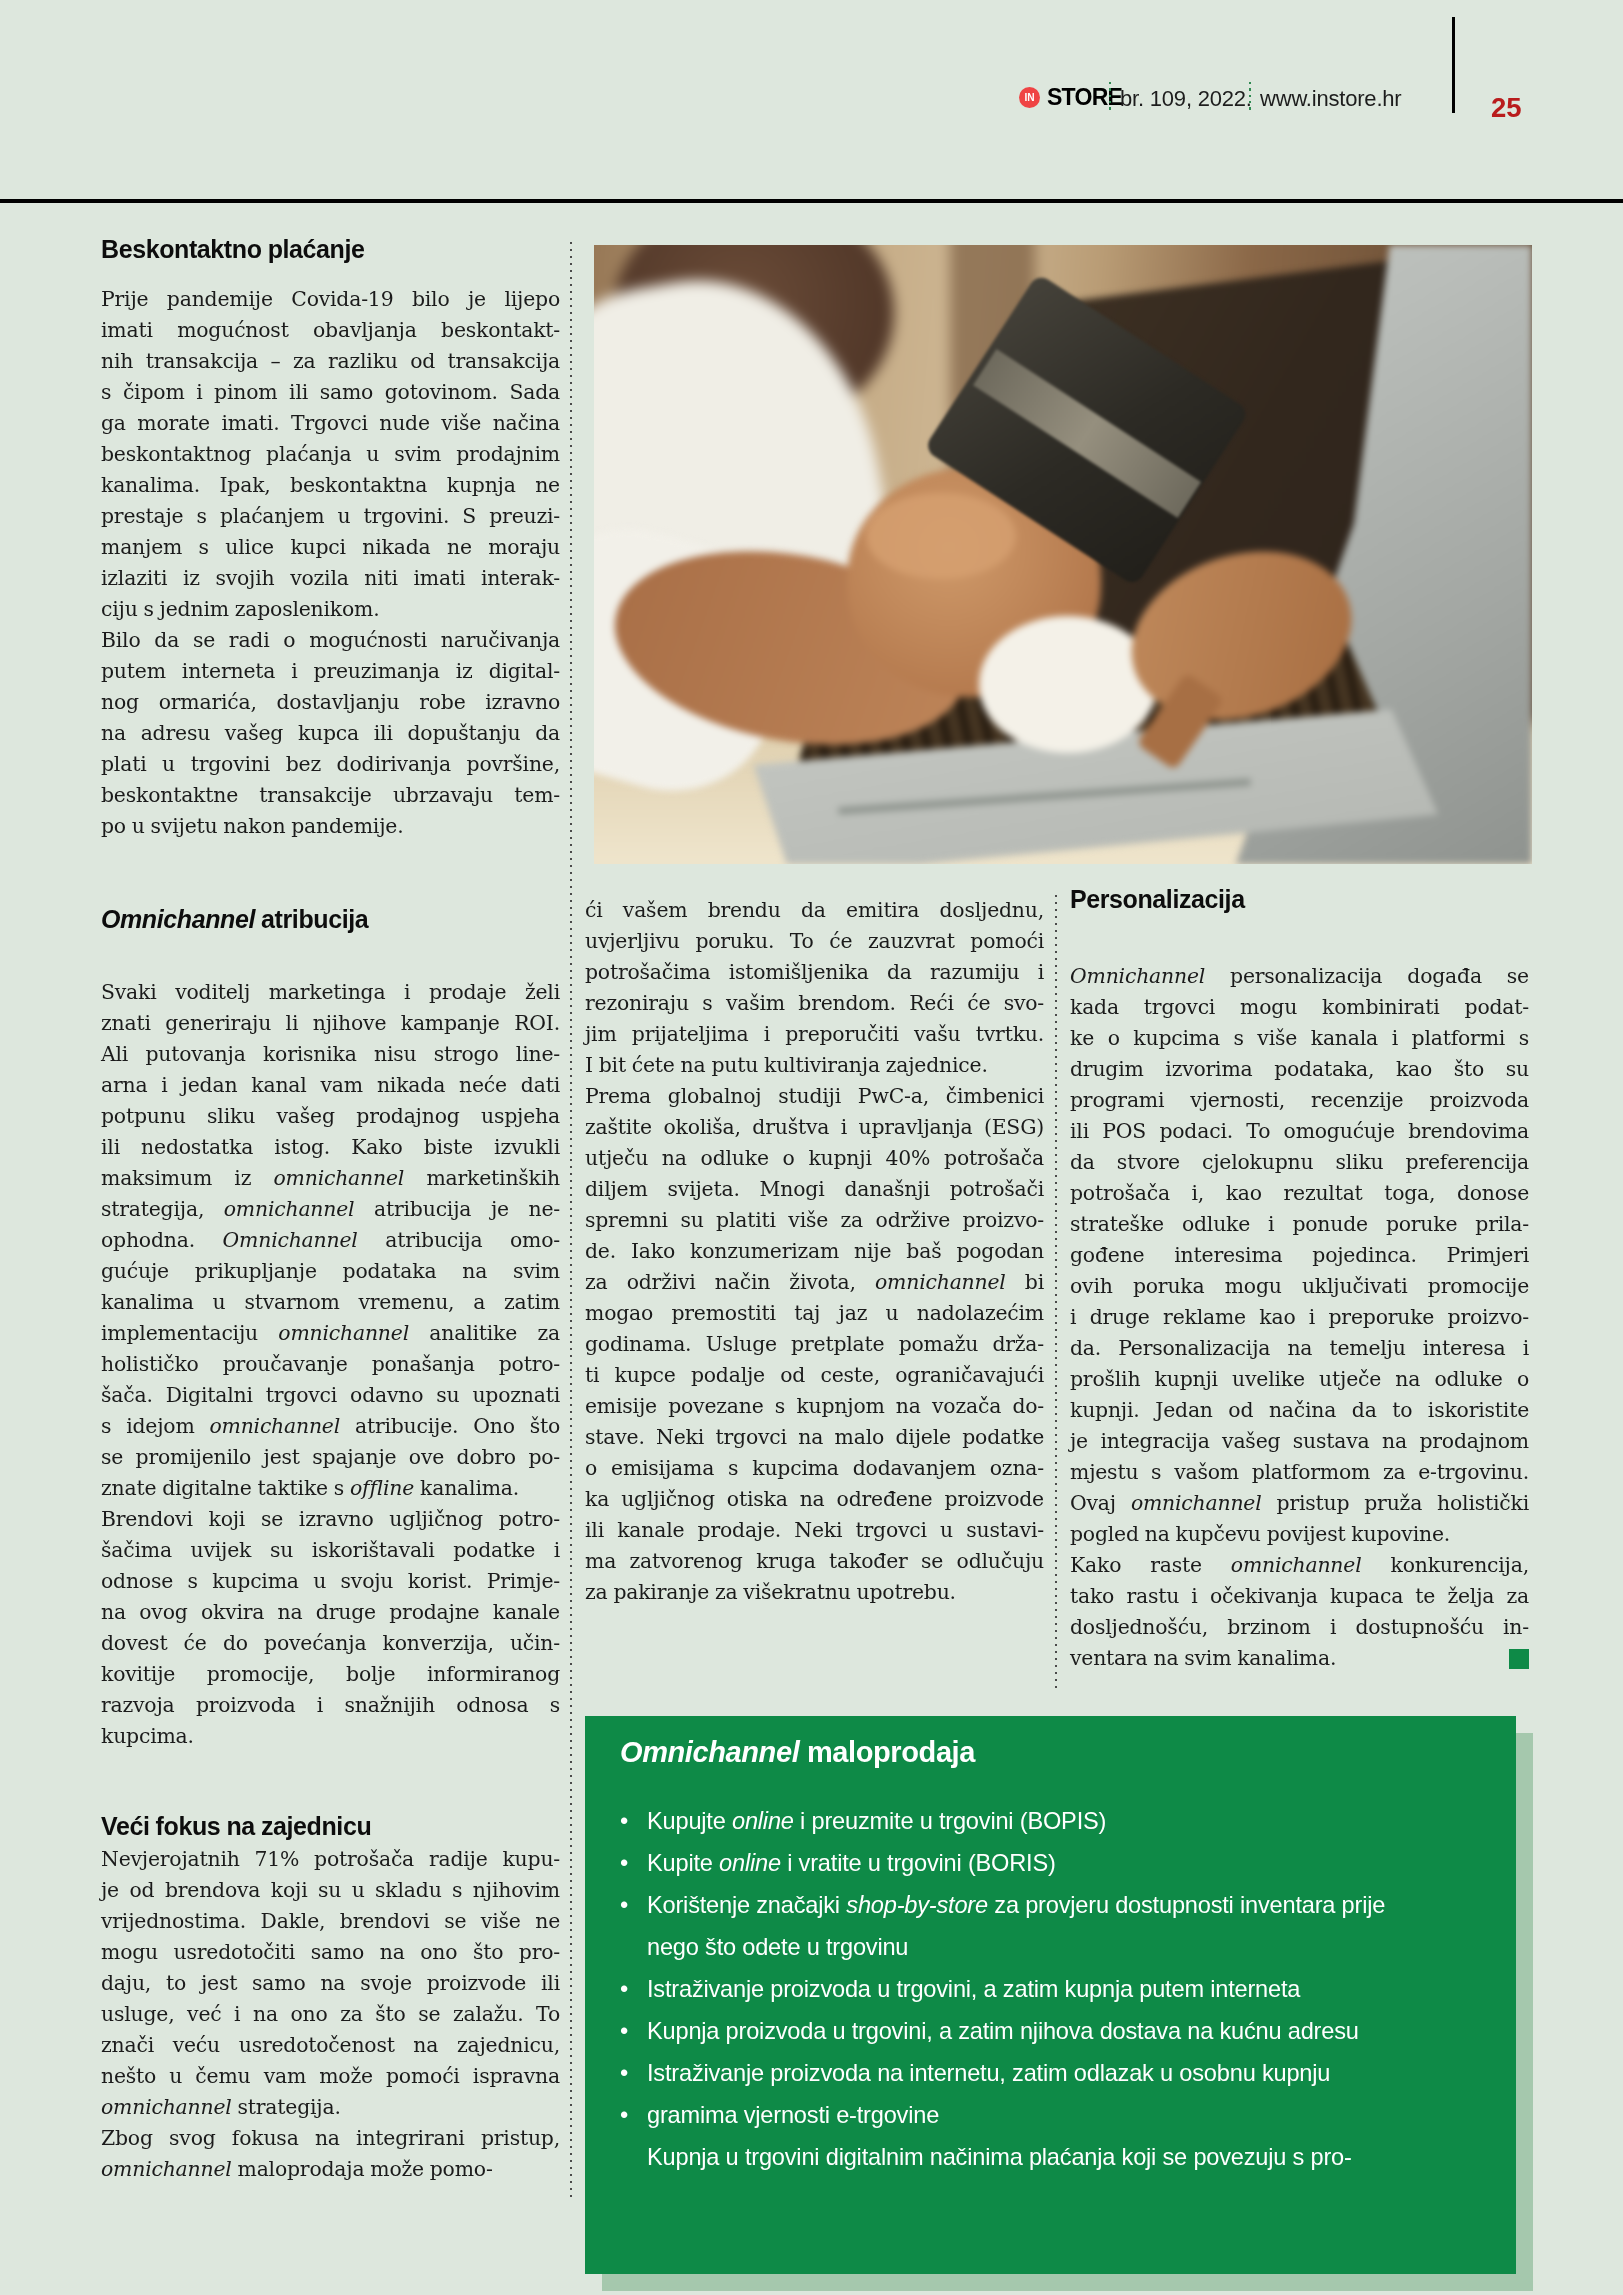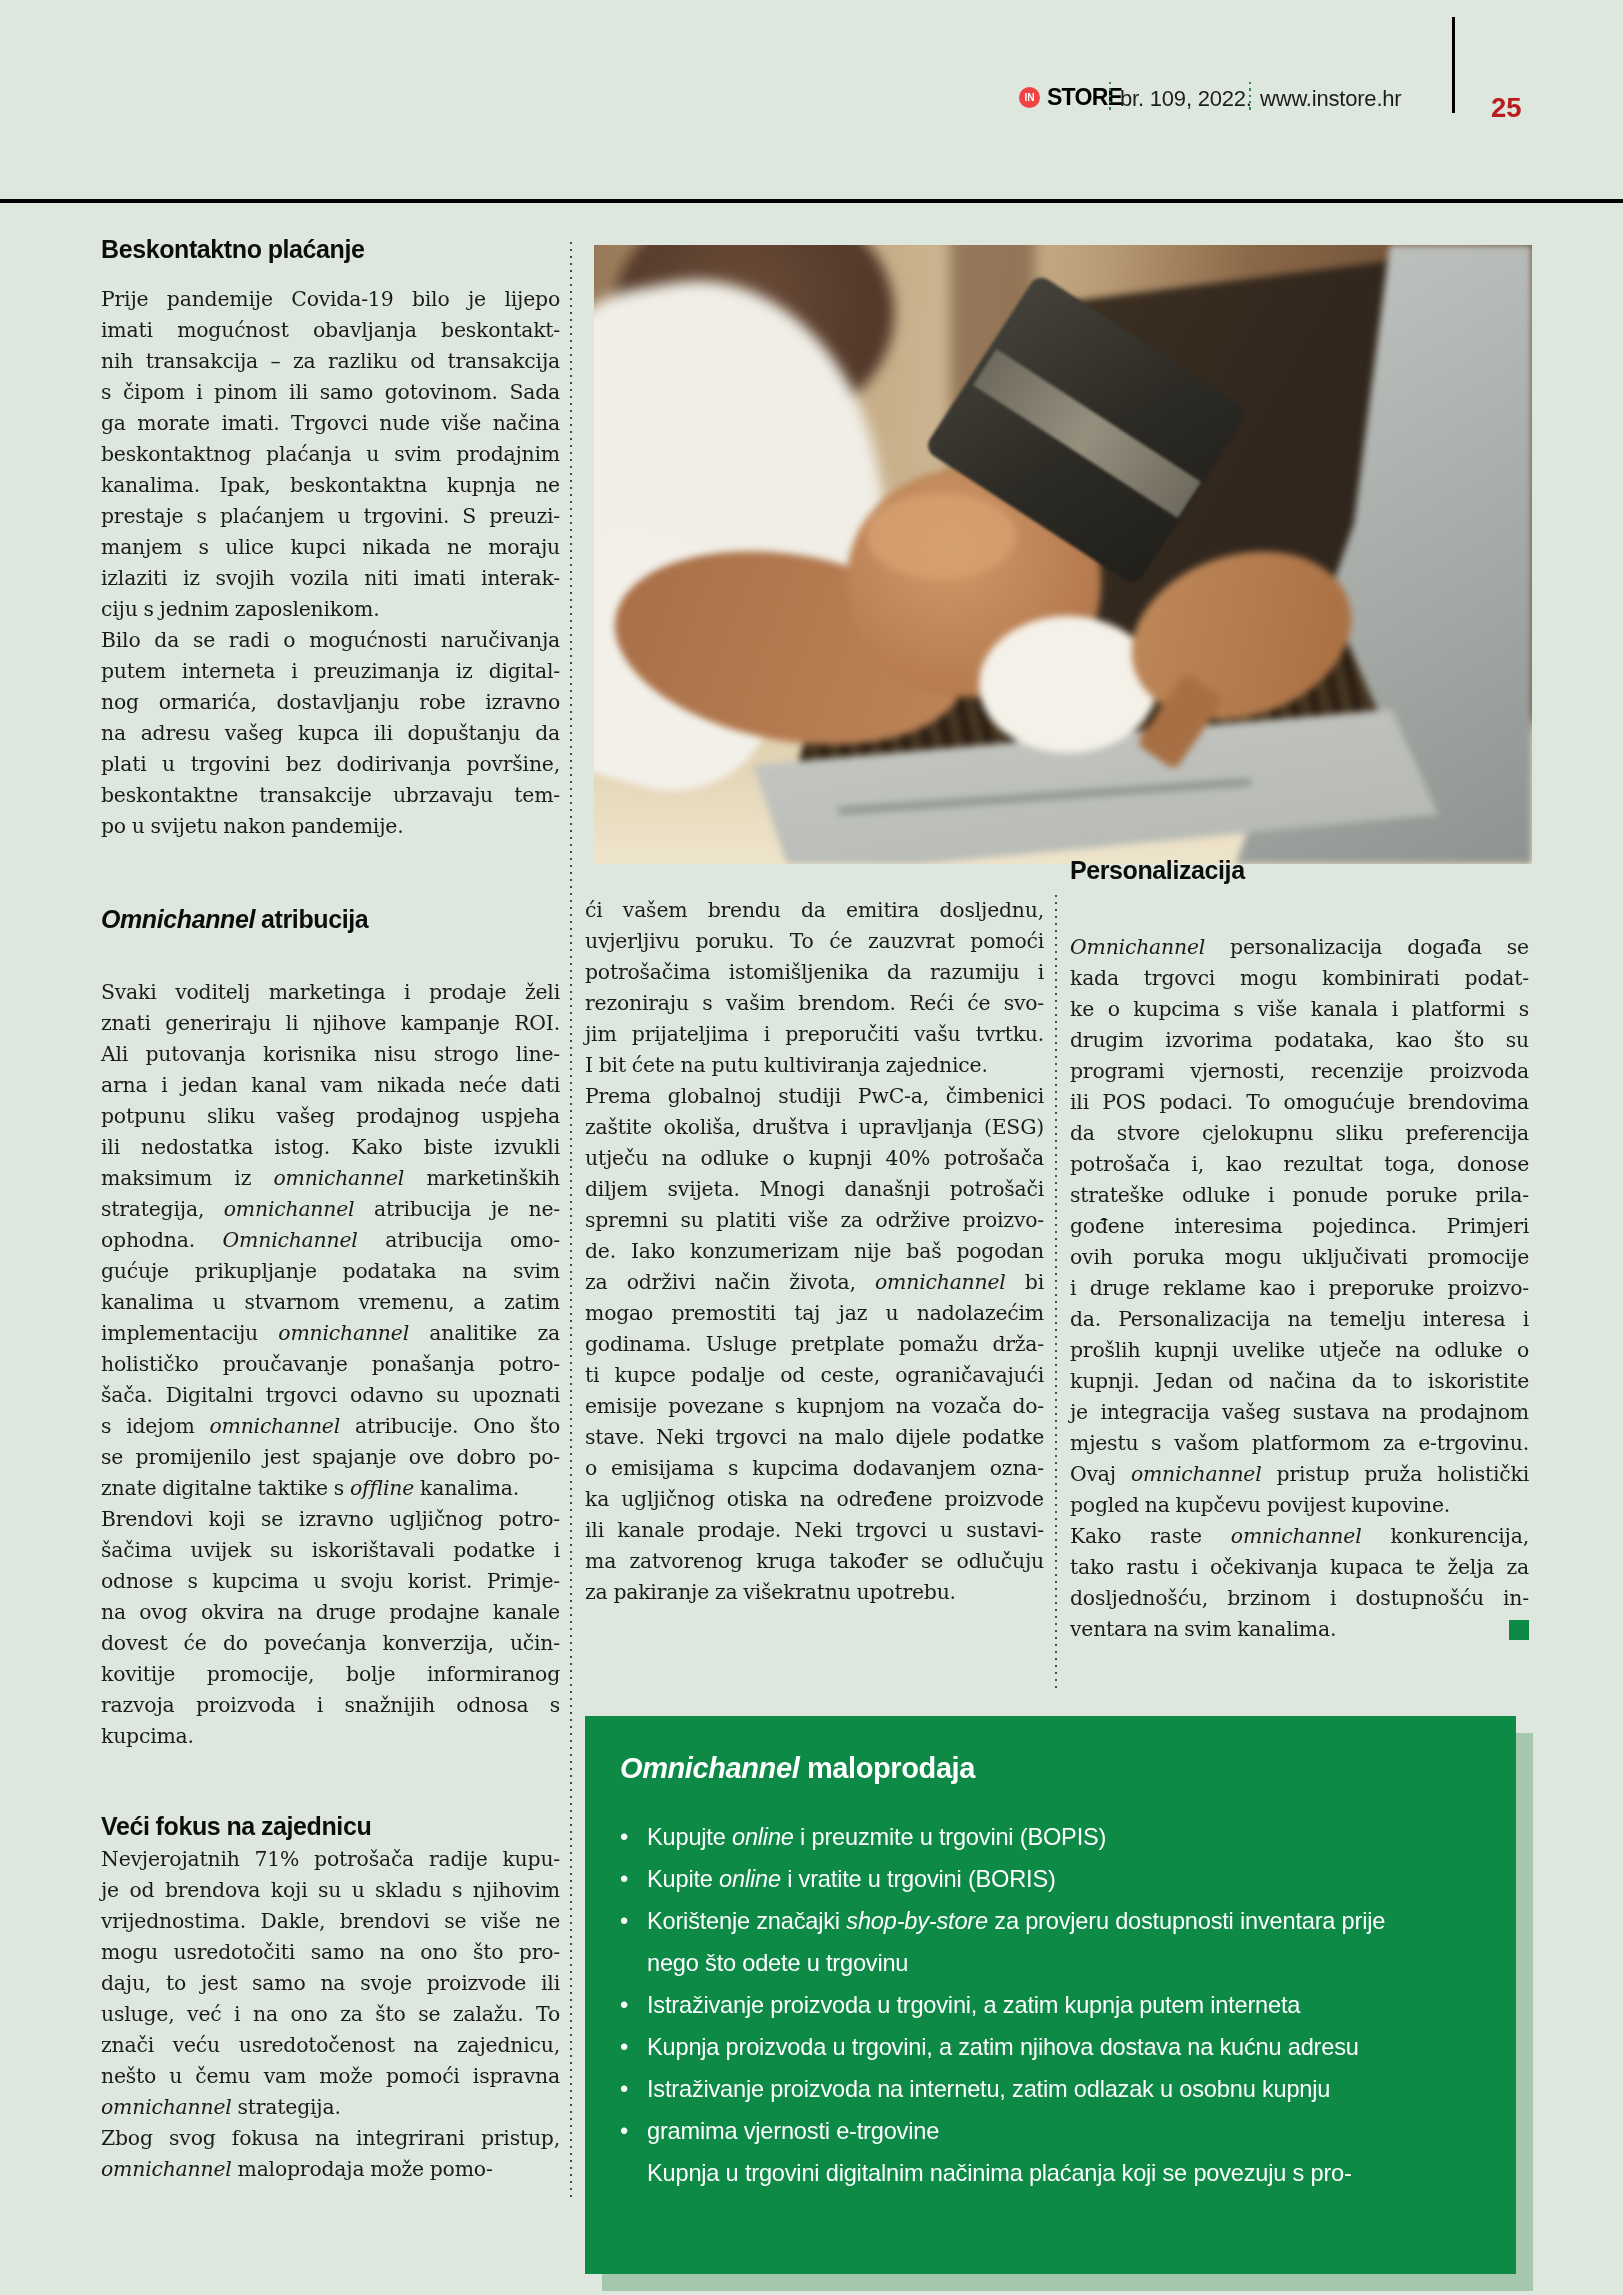--- a/index.html
+++ b/index.html
@@ -25,32 +25,32 @@
 
   
   .vdot{position:absolute;width:2.4px;background-image:repeating-linear-gradient(to bottom,#4a4a4a 0 2.4px,transparent 2.4px 7px)}
   #vdot1{left:570px;top:242px;height:1960px}
   #vdot2{left:1055px;top:895px;height:798px}
 
   
   .col{position:absolute;width:459px;font-size:20.4px;letter-spacing:-0.2px;word-spacing:-0.4px}
   #col1{left:101px;top:232px}
   #col2{left:585px;top:895px}
-  #col3{left:1070px;top:853px}
+  #col3{left:1070px;top:882px}
   h2.sec{font:700 25px/35px "Liberation Sans",sans-serif;color:#0d0d0d;letter-spacing:-0.4px}
   .para{position:relative}
   .ln{height:31px;line-height:31px;text-align:justify;text-align-last:justify}
   .ln.last{text-align-last:left}
   .mt22{margin-top:17.3px}.mt24{}.mt28{margin-top:40px}
   .mt56{margin-top:44px}.mt72{margin-top:57px}.mt76{margin-top:60px}
   .endsq{position:absolute;right:0;bottom:5.5px;width:19.6px;height:19.6px;background:var(--green,#0e8a47)}
 
   
   .gshadow{position:absolute;left:602px;top:1733px;width:931px;height:558px;background:var(--shadow,#a5c8ad)}
-  .gbox{position:absolute;left:585px;top:1716px;width:931px;height:558px;background:var(--green,#0e8a47);padding:34px 35px;color:#fff}
+  .gbox{position:absolute;left:585px;top:1716px;width:931px;height:558px;background:var(--green,#0e8a47);padding:18px 35px;color:#fff}
   .gtitle{font:700 29px/36px "Liberation Sans",sans-serif;letter-spacing:-0.4px}
   .gbullets{margin-top:30px;font:400 23.6px/42px "Liberation Sans",sans-serif;letter-spacing:-0.2px}
   .brow{display:flex}
   .bdot{width:27px;line-height:42px}
   .btxt{flex:1}
   .bln{line-height:42px}
 
   
   .photo{position:absolute;left:594px;top:245px;width:938px;height:619px;overflow:hidden;background:#c9ae87}
   .ph{position:absolute;inset:0}

